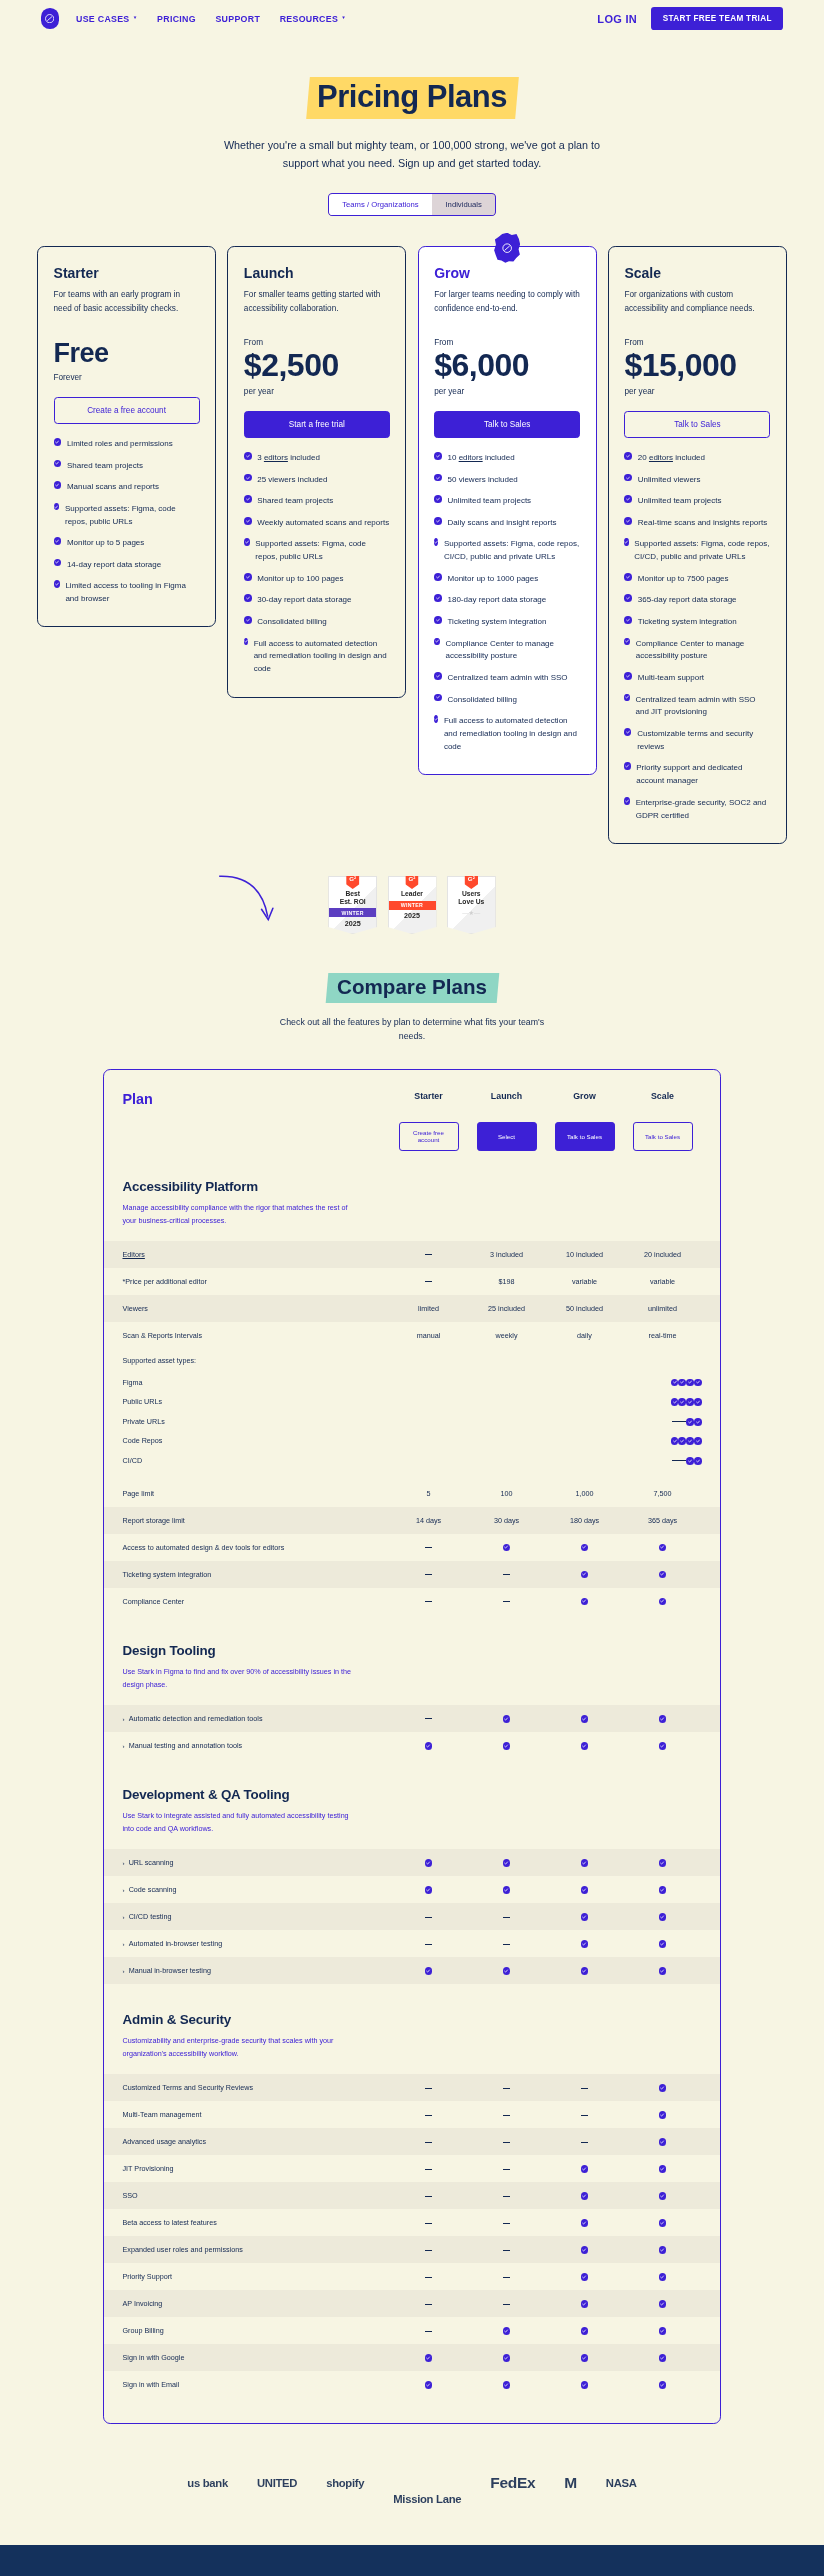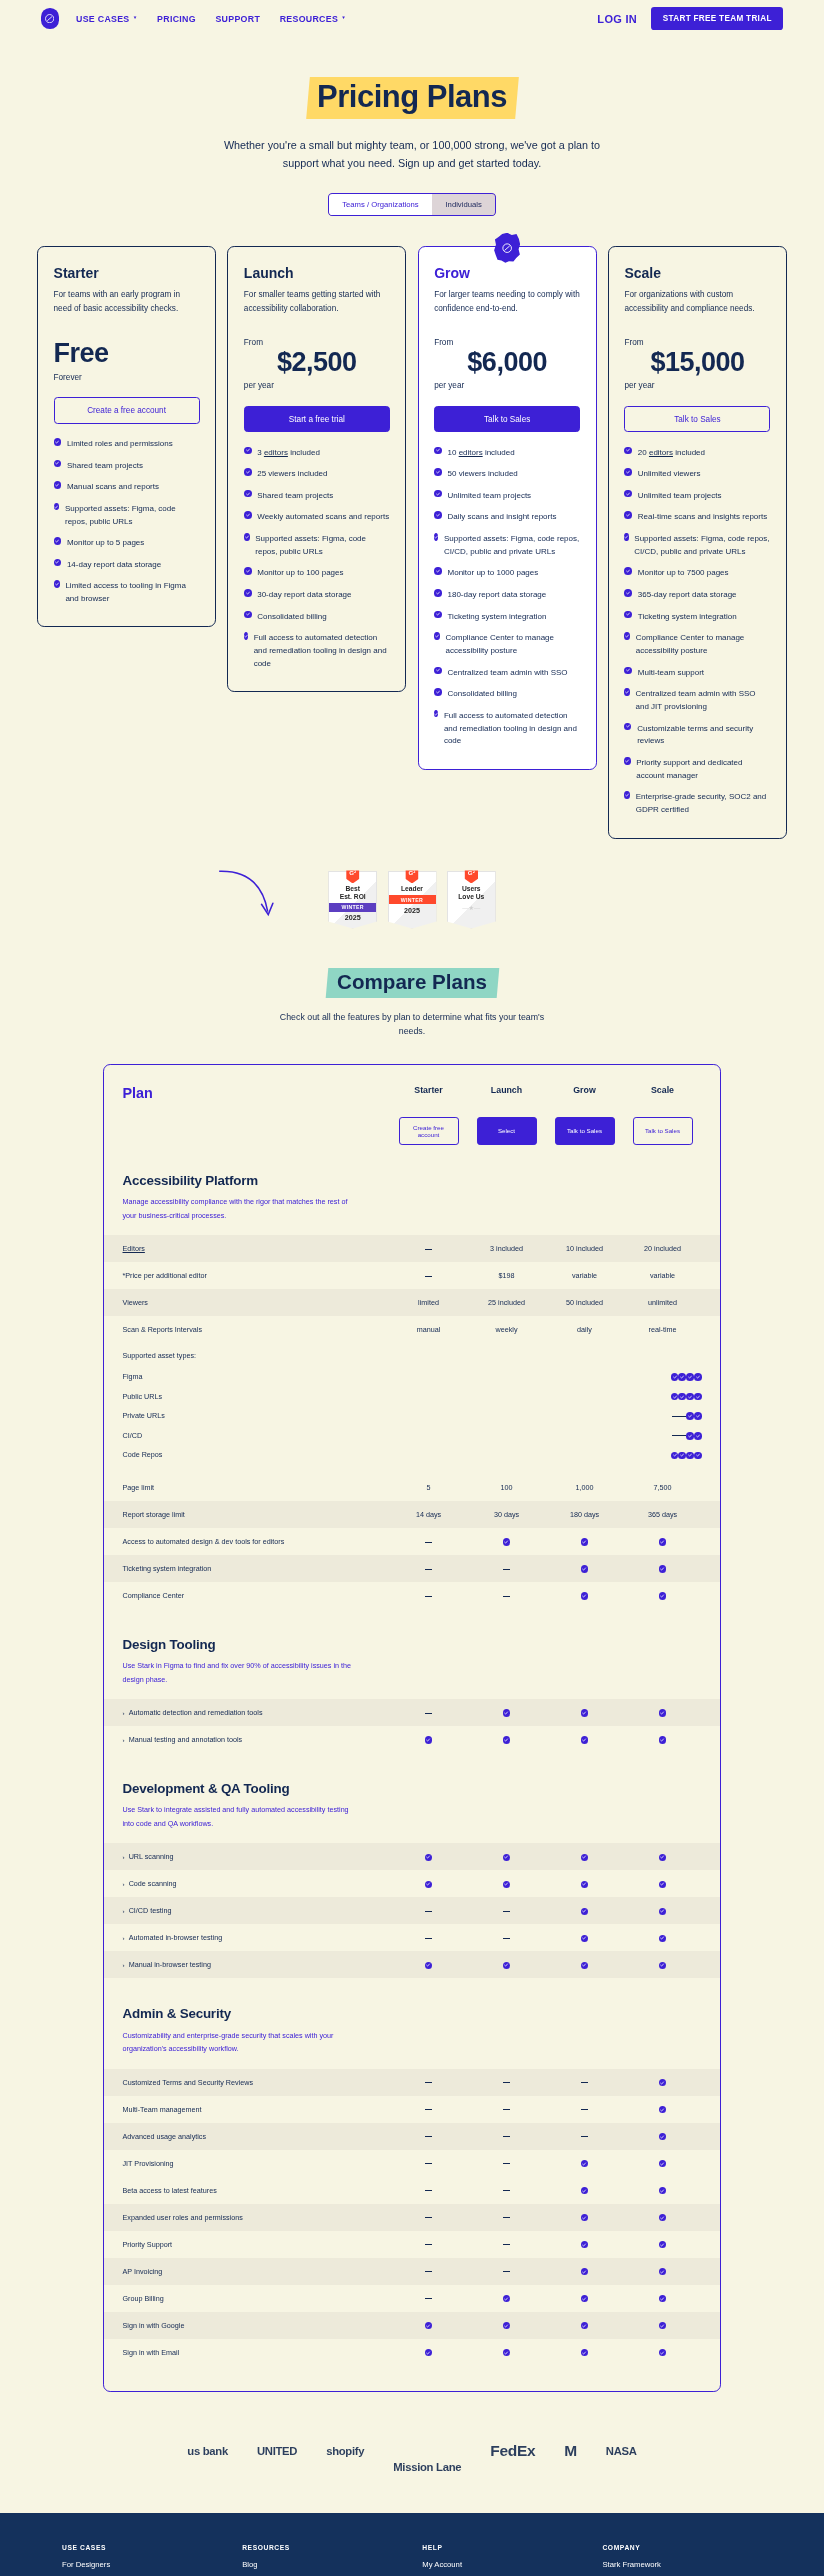--- a/index.html
+++ b/index.html
@@ -76,21 +76,21 @@
     width:179px; border:1px solid var(--navy); border-radius:7.2px;
     padding:17.5px 15.5px 20.6px; background:var(--cream); position:relative;
   }
   .card.featured{
     border-color:var(--purple); background:#fff;
   }
   .card-title{font-size:14px; font-weight:800; margin-bottom:7.2px;}
   .card.featured .card-title{color:var(--purple);}
   .card-desc{font-size:8.2px; line-height:1.75; min-height:29px;}
   .price-from{font-size:8.2px; margin-top:20.6px;}
-  .price{font-size:27px; font-weight:800; letter-spacing:-0.5px; line-height:1.1; margin-top:1px;text-align:center;}
+  .price{font-size:32px; font-weight:800; letter-spacing:-0.5px; line-height:1.1; margin-top:1px;}
   .price-free{font-size:27px; font-weight:800; letter-spacing:-0.5px; margin-top:20.6px;}
   .price-sub{font-size:8.2px; margin-top:4.1px;}
   .card-cta{
     display:block; width:100%; margin-top:15.5px; padding:7.7px 5.2px; font-family:inherit;
     font-size:8.2px; border-radius:3.6px; cursor:pointer; text-align:center;
   }
   .cta-outline{background:transparent; border:1px solid var(--purple); color:var(--purple);}
   .cta-solid{background:var(--purple); border:1px solid var(--purple); color:#fff;}
   .feat-list{list-style:none; margin-top:14.4px; display:flex; flex-direction:column; gap:8.8px;}
   .feat{display:flex; gap:5.7px; font-size:8px; line-height:1.6;}
@@ -770,46 +770,46 @@
                     <path d="M1.5 5.2 L4 7.6 L8.5 2.4" fill="none" stroke="#fff" stroke-width="1.8" stroke-linecap="round" stroke-linejoin="round"></path>
                   </svg>
                 </span></div>
               <div class="rcell"><span class="tick">
                   <svg width="4.1" height="4.1" viewBox="0 0 10 10">
                     <path d="M1.5 5.2 L4 7.6 L8.5 2.4" fill="none" stroke="#fff" stroke-width="1.8" stroke-linecap="round" stroke-linejoin="round"></path>
                   </svg>
                 </span></div>
             </div>
             <div class="sub-row">
+              <div class="rlabel">Code Repos</div>
+              <div class="rcell"><span class="tick">
+                  <svg width="4.1" height="4.1" viewBox="0 0 10 10">
+                    <path d="M1.5 5.2 L4 7.6 L8.5 2.4" fill="none" stroke="#fff" stroke-width="1.8" stroke-linecap="round" stroke-linejoin="round"></path>
+                  </svg>
+                </span></div>
+              <div class="rcell"><span class="tick">
+                  <svg width="4.1" height="4.1" viewBox="0 0 10 10">
+                    <path d="M1.5 5.2 L4 7.6 L8.5 2.4" fill="none" stroke="#fff" stroke-width="1.8" stroke-linecap="round" stroke-linejoin="round"></path>
+                  </svg>
+                </span></div>
+              <div class="rcell"><span class="tick">
+                  <svg width="4.1" height="4.1" viewBox="0 0 10 10">
+                    <path d="M1.5 5.2 L4 7.6 L8.5 2.4" fill="none" stroke="#fff" stroke-width="1.8" stroke-linecap="round" stroke-linejoin="round"></path>
+                  </svg>
+                </span></div>
+              <div class="rcell"><span class="tick">
+                  <svg width="4.1" height="4.1" viewBox="0 0 10 10">
+                    <path d="M1.5 5.2 L4 7.6 L8.5 2.4" fill="none" stroke="#fff" stroke-width="1.8" stroke-linecap="round" stroke-linejoin="round"></path>
+                  </svg>
+                </span></div>
+            </div>
+            <div class="sub-row">
               <div class="rlabel">CI/CD</div>
               <div class="rcell"><span class="dash"></span></div>
               <div class="rcell"><span class="dash"></span></div>
-              <div class="rcell"><span class="tick">
-                  <svg width="4.1" height="4.1" viewBox="0 0 10 10">
-                    <path d="M1.5 5.2 L4 7.6 L8.5 2.4" fill="none" stroke="#fff" stroke-width="1.8" stroke-linecap="round" stroke-linejoin="round"></path>
-                  </svg>
-                </span></div>
-              <div class="rcell"><span class="tick">
-                  <svg width="4.1" height="4.1" viewBox="0 0 10 10">
-                    <path d="M1.5 5.2 L4 7.6 L8.5 2.4" fill="none" stroke="#fff" stroke-width="1.8" stroke-linecap="round" stroke-linejoin="round"></path>
-                  </svg>
-                </span></div>
-            </div>
-            <div class="sub-row">
-              <div class="rlabel">Code Repos</div>
-              <div class="rcell"><span class="tick">
-                  <svg width="4.1" height="4.1" viewBox="0 0 10 10">
-                    <path d="M1.5 5.2 L4 7.6 L8.5 2.4" fill="none" stroke="#fff" stroke-width="1.8" stroke-linecap="round" stroke-linejoin="round"></path>
-                  </svg>
-                </span></div>
-              <div class="rcell"><span class="tick">
-                  <svg width="4.1" height="4.1" viewBox="0 0 10 10">
-                    <path d="M1.5 5.2 L4 7.6 L8.5 2.4" fill="none" stroke="#fff" stroke-width="1.8" stroke-linecap="round" stroke-linejoin="round"></path>
-                  </svg>
-                </span></div>
               <div class="rcell"><span class="tick">
                   <svg width="4.1" height="4.1" viewBox="0 0 10 10">
                     <path d="M1.5 5.2 L4 7.6 L8.5 2.4" fill="none" stroke="#fff" stroke-width="1.8" stroke-linecap="round" stroke-linejoin="round"></path>
                   </svg>
                 </span></div>
               <div class="rcell"><span class="tick">
                   <svg width="4.1" height="4.1" viewBox="0 0 10 10">
                     <path d="M1.5 5.2 L4 7.6 L8.5 2.4" fill="none" stroke="#fff" stroke-width="1.8" stroke-linecap="round" stroke-linejoin="round"></path>
                   </svg>
                 </span></div>
@@ -1065,20 +1065,35 @@
             <div class="rcell"><span class="dash"></span></div>
             <div class="rcell"><span class="dash"></span></div>
             <div class="rcell"><span class="tick">
                 <svg width="4.1" height="4.1" viewBox="0 0 10 10">
                   <path d="M1.5 5.2 L4 7.6 L8.5 2.4" fill="none" stroke="#fff" stroke-width="1.8" stroke-linecap="round" stroke-linejoin="round"></path>
                 </svg>
               </span></div>
           </div>
           <div class="row">
             <div class="rlabel">JIT Provisioning</div>
+            <div class="rcell"><span class="dash"></span></div>
+            <div class="rcell"><span class="dash"></span></div>
+            <div class="rcell"><span class="tick">
+                <svg width="4.1" height="4.1" viewBox="0 0 10 10">
+                  <path d="M1.5 5.2 L4 7.6 L8.5 2.4" fill="none" stroke="#fff" stroke-width="1.8" stroke-linecap="round" stroke-linejoin="round"></path>
+                </svg>
+              </span></div>
+            <div class="rcell"><span class="tick">
+                <svg width="4.1" height="4.1" viewBox="0 0 10 10">
+                  <path d="M1.5 5.2 L4 7.6 L8.5 2.4" fill="none" stroke="#fff" stroke-width="1.8" stroke-linecap="round" stroke-linejoin="round"></path>
+                </svg>
+              </span></div>
+          </div>
+          <div class="row alt">
+            <div class="rlabel">SSO</div>
             <div class="rcell"><span class="dash"></span></div>
             <div class="rcell"><span class="dash"></span></div>
             <div class="rcell"><span class="tick">
                 <svg width="4.1" height="4.1" viewBox="0 0 10 10">
                   <path d="M1.5 5.2 L4 7.6 L8.5 2.4" fill="none" stroke="#fff" stroke-width="1.8" stroke-linecap="round" stroke-linejoin="round"></path>
                 </svg>
               </span></div>
             <div class="rcell"><span class="tick">
                 <svg width="4.1" height="4.1" viewBox="0 0 10 10">
                   <path d="M1.5 5.2 L4 7.6 L8.5 2.4" fill="none" stroke="#fff" stroke-width="1.8" stroke-linecap="round" stroke-linejoin="round"></path>

